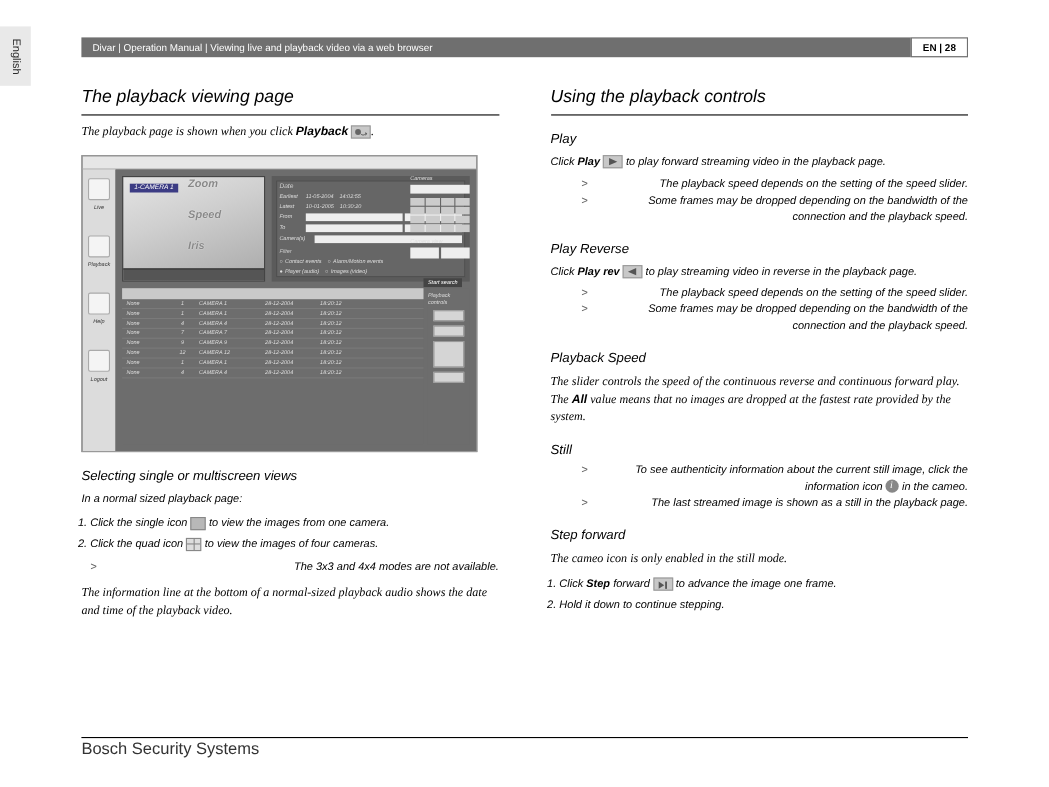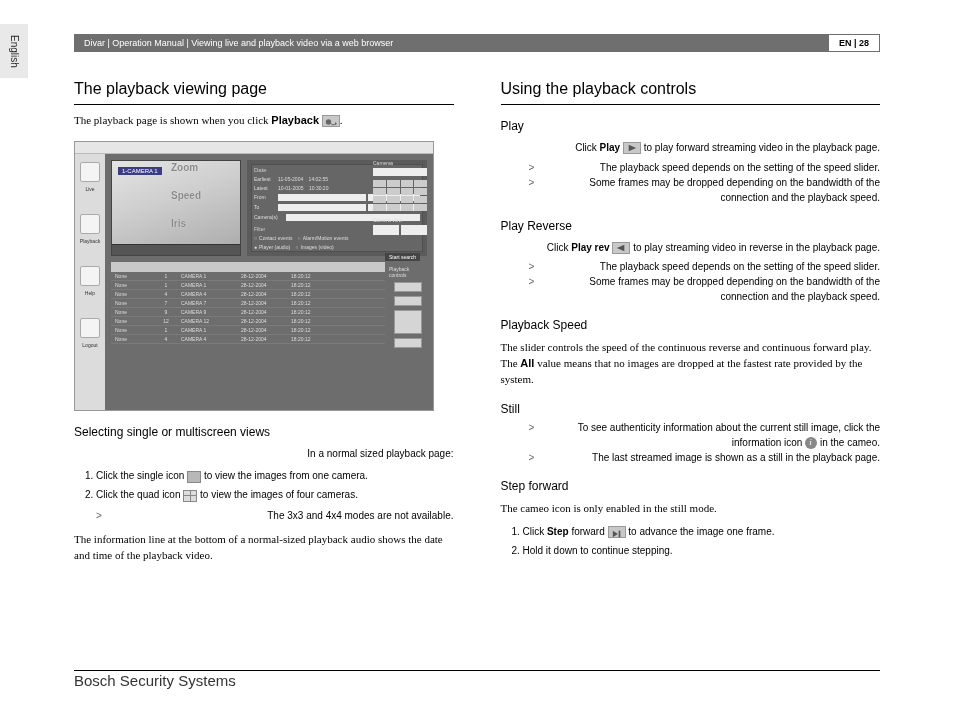--- a/index.html
+++ b/index.html
@@ -53,20 +53,21 @@
     font-weight: bold;
   }
   .content {
     position: absolute;
     left: 74px;
     right: 74px;
     top: 80px;
     bottom: 60px;
     display: flex;
     gap: 47px;
+    font-style: italic;
   }
   .col {
     flex: 1;
     min-width: 0;
   }
   .col h2 {
     font-family: Arial, sans-serif;
     font-weight: normal;
     font-size: 16px;
     margin-bottom: 4px;
@@ -79,21 +80,21 @@
     font-size: 12px;
     margin-top: 14px;
     margin-bottom: 4px;
   }
   .col p {
     font-family: Georgia, "Times New Roman", serif;
     font-size: 11px;
     line-height: 1.45;
     margin-top: 8px;
   }
-  .col p.sans { font-family: Arial, sans-serif; font-size: 10px; text-align: right; }
+  .col p.sans { font-family: Arial, sans-serif; font-size: 10px; }
   .col strong { font-family: Arial, sans-serif; font-weight: bold; }
   .bullets {
     margin-left: 28px;
     margin-top: 4px;
   }
   .bullets li {
     list-style: none;
     font-family: Arial, sans-serif;
     font-size: 10px;
     line-height: 1.5;
@@ -101,21 +102,21 @@
     padding-left: 10px;
     text-align: right;
   }
   .bullets li::before {
     content: ">";
     position: absolute;
     left: 0;
     color: #666;
   }
   .numlist {
-    margin-left: 22px;
+    margin-left: 8px;
     margin-top: 6px;
   }
   .numlist li {
     font-family: Arial, sans-serif;
     font-size: 10px;
     line-height: 1.7;
     margin-bottom: 2px;
   }
   .icon-box {
     display: inline-block;

